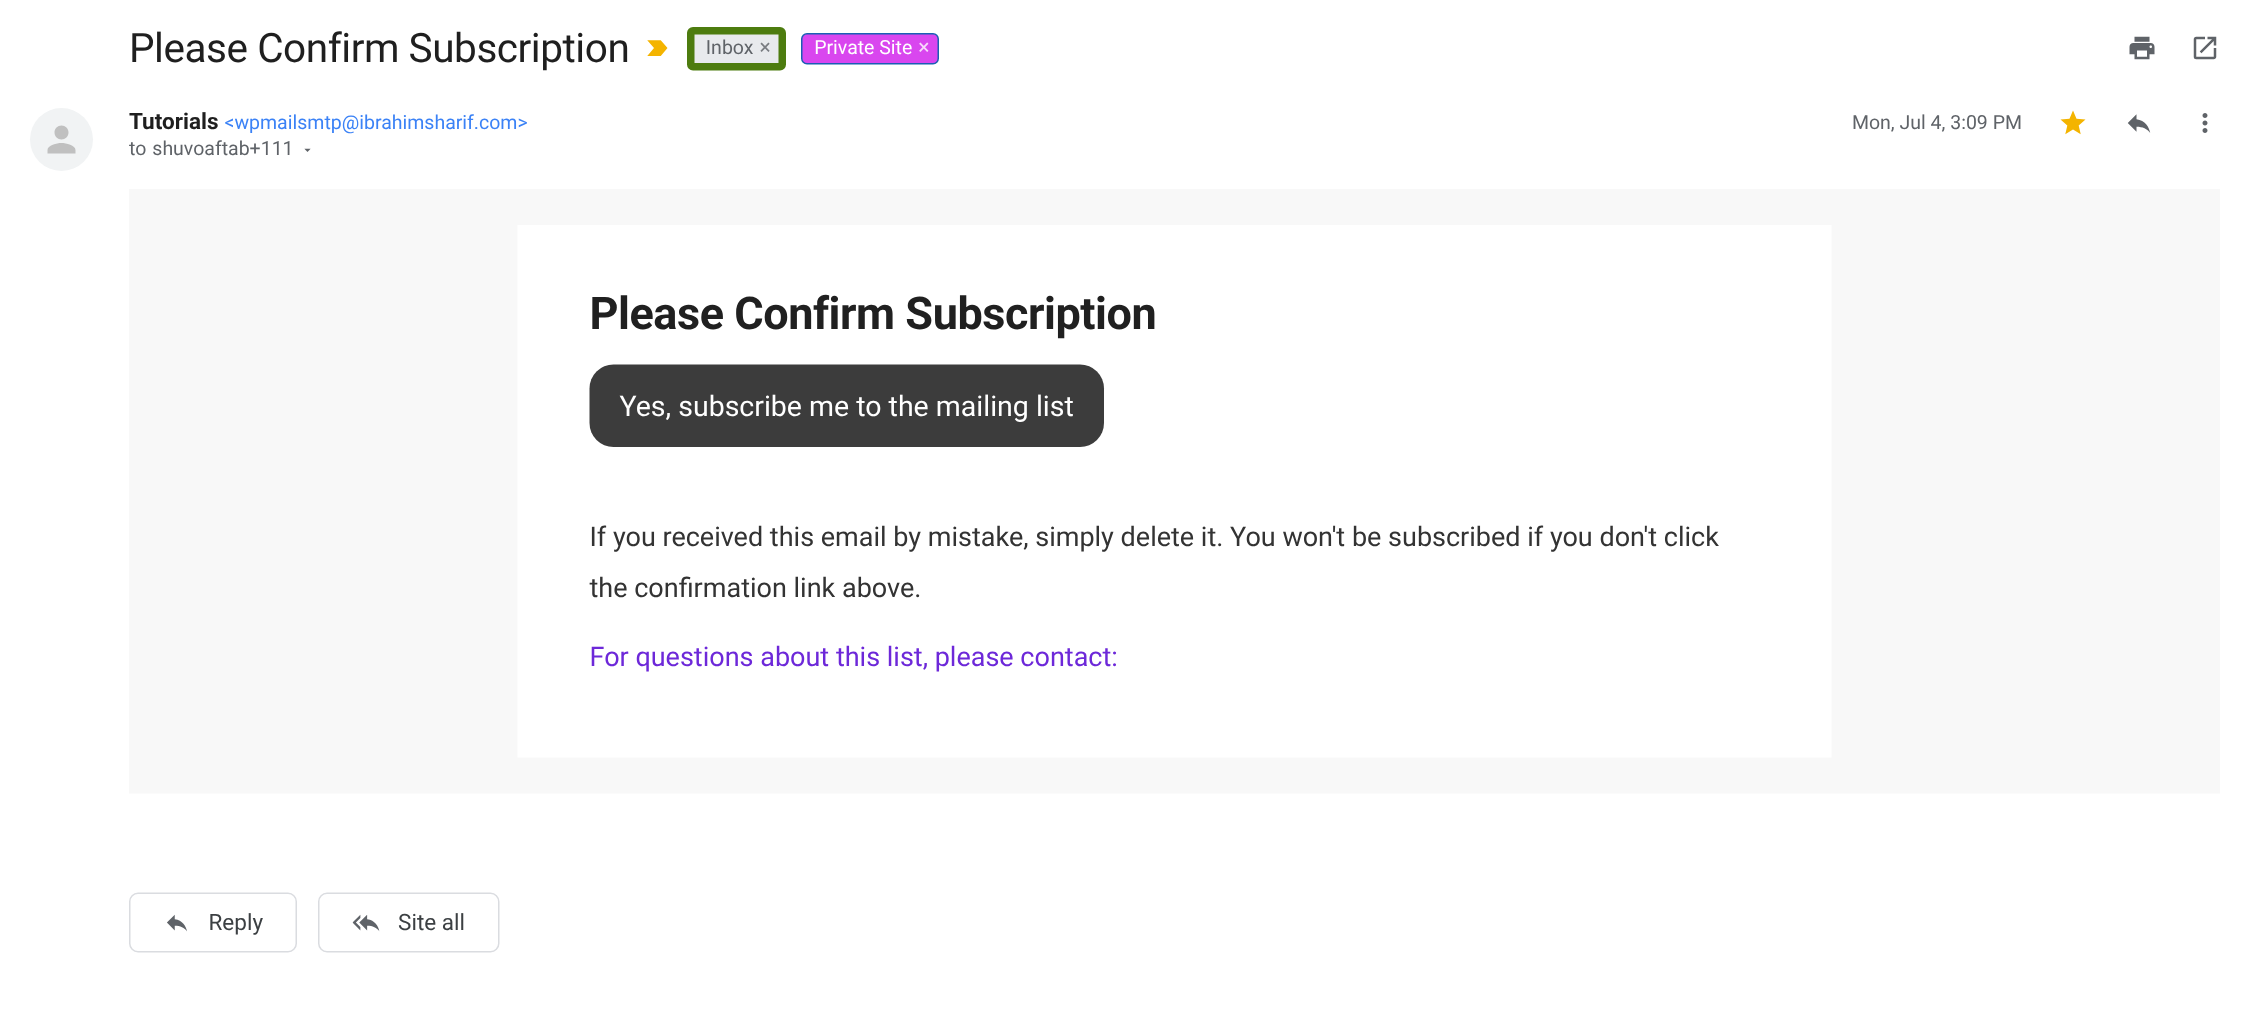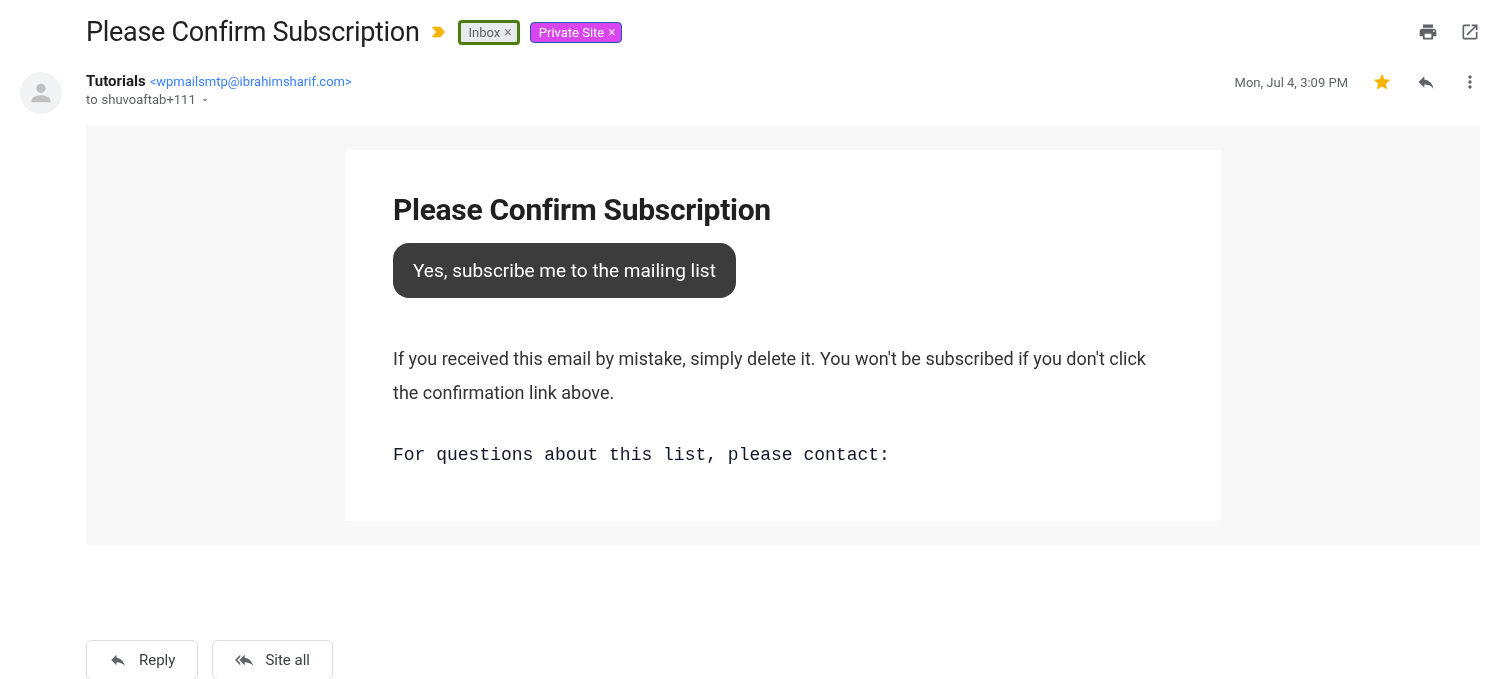--- a/index.html
+++ b/index.html
@@ -37,21 +37,21 @@
       align-items: center;
     }
     .chip {
       display: inline-flex;
       align-items: center;
       font-size: 13px;
       padding: 2px 5px 2px 8px;
       border-radius: 4px;
       gap: 4px;
     }
-    .chip-inbox { background: #e8eaed; color: #5f6368; border: 3px solid #4d7c0f; }
+    .chip-inbox { background: #e8eaed; color: #5f6368; border: 5px solid #4d7c0f; }
     .chip-private { background: #d946ef; color: #fff; border: 1px solid #1a5fb4; }
     .chip-x { font-size: 14px; line-height: 1; opacity: 0.8; cursor: pointer; }
     .top-actions {
       display: flex;
       align-items: center;
       gap: 22px;
       color: #5f6368;
     }
     .icon-btn {
       width: 20px; height: 20px;
@@ -132,44 +132,42 @@
       font-family: inherit;
     }
     .card-text {
       font-size: 18px;
       color: #333333;
       line-height: 1.9;
       margin-top: 44px;
     }
     .card-text-2 {
       font-size: 18px;
-      color: #0f172a;
+      color: #6d28d9;
       line-height: 1.9;
-      margin-top: 28px;
-      font-family: Liberation Mono, monospace;
+      margin-top: 12px;
     }
     .reply-row {
       display: flex;
       gap: 14px;
       margin-left: 66px;
       margin-top: 66px;
     }
     .reply-btn {
       display: inline-flex;
       align-items: center;
       gap: 12px;
       border: 1px solid #dadce0;
       border-radius: 6px;
       padding: 10px 22px;
       font-size: 15px;
       color: #3c4043;
       background: #fff;
       cursor: pointer;
       font-family: inherit;
-      margin-top: 29px;
     }
     .reply-btn svg { fill: #5f6368; width: 18px; height: 18px; }
   </style>
 </head>
 <body>
 
 <div class="container">
   <div class="header-row">
     <div class="subject-wrap">
       <span class="subject">Please Confirm Subscription</span>

